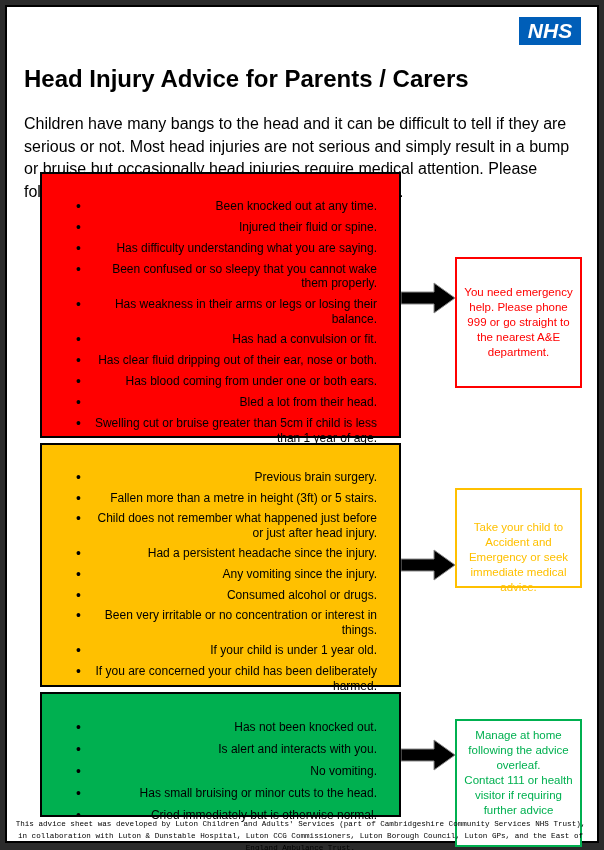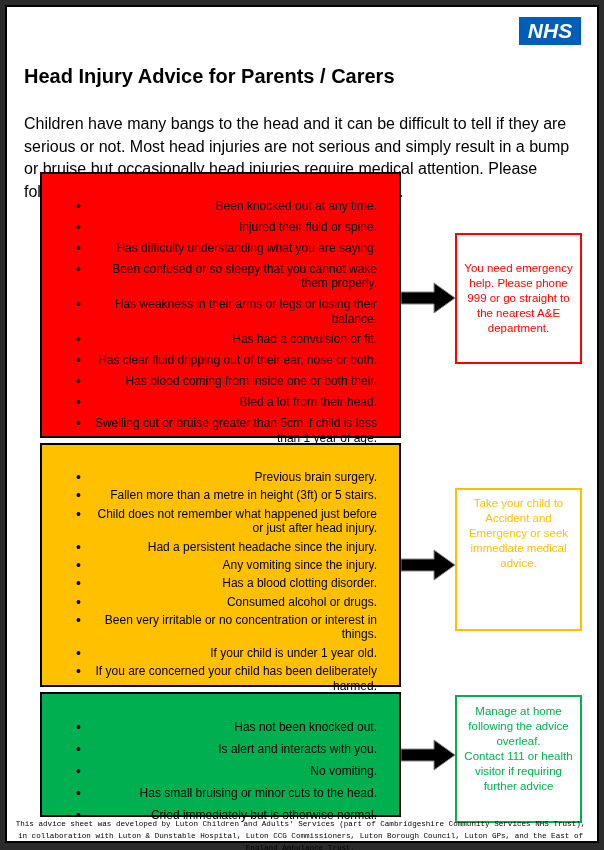--- a/index.html
+++ b/index.html
@@ -25,21 +25,21 @@
     color: #ffffff;
     display: flex; align-items: center; justify-content: center;
     font-weight: bold; font-style: italic;
     font-size: 21px;
     letter-spacing: 0px;
   }
   
   .title {
     position: absolute;
     left: 17px; top: 58px;
-    font-size: 20px; font-weight: bold; color: #000000;
+    font-size: 24px; font-weight: bold; color: #000000;
     margin: 0;
   }
   .intro {
     position: absolute;
     left: 17px; top: 106px;
     width: 552px;
     font-size: 16px; color: #000000;
     line-height: 1.42;
     margin: 0;
   }
@@ -89,31 +89,32 @@
   .arrow svg { display: block; width: 100%; height: 100%; }
   
   .panel {
     position: absolute;
     left: 448px; width: 127px;
     box-sizing: border-box;
     background: #ffffff;
     text-align: center;
     font-size: 11.5px;
     line-height: 1.3;
+    margin-top: 24px;
   }
   .panel-red {
     top: 226px; height: 131px;
     border: 2px solid #FF0000; color: #FF0000;
     display: flex; align-items: center; justify-content: center;
     padding: 4px;
   }
   .panel-amber {
-    top: 481px; height: 143px;
+    top: 457px; height: 100px;
     border: 2px solid #FFC000; color: #FFC000;
-    padding: 6px 5px 4px 5px;
+    padding: 30px 5px 4px 5px;
   }
   .panel-green {
     top: 688px; height: 128px;
     border: 2px solid #00B050; color: #00B050;
     padding: 7px 4px 4px 4px;
   }
   
   .footer {
     position: absolute;
     left: 0; right: 3px; top: 812px;
@@ -139,34 +140,33 @@
 
   <div class="bullet-box red-box">
     <ul>
       <li>Been knocked out at any time.</li>
       <li>Injured their fluid or spine.</li>
       <li>Has difficulty understanding what you are saying.</li>
       <li>Been confused or so sleepy that you cannot wake them properly.</li>
       <li>Has weakness in their arms or legs or losing their balance.</li>
       <li>Has had a convulsion or fit.</li>
       <li>Has clear fluid dripping out of their ear, nose or both.</li>
-      <li>Has blood coming from inside one or both their.</li>
+      <li>Has blood coming from under one or both ears.</li>
       <li>Bled a lot from their head.</li>
       <li>Swelling cut or bruise greater than 5cm if child is less than 1 year of age.</li>
     </ul>
   </div>
 
   <div class="bullet-box amber-box">
     <ul>
       <li>Previous brain surgery.</li>
       <li>Fallen more than a metre in height (3ft) or 5 stairs.</li>
       <li>Child does not remember what happened just before or just after head injury.</li>
       <li>Had a persistent headache since the injury.</li>
       <li>Any vomiting since the injury.</li>
-      <li>Has a blood clotting disorder.</li>
       <li>Consumed alcohol or drugs.</li>
       <li>Been very irritable or no concentration or interest in things.</li>
       <li>If your child is under 1 year old.</li>
       <li>If you are concerned your child has been deliberately harmed.</li>
     </ul>
   </div>
 
   <div class="bullet-box green-box">
     <ul>
       <li>Has not been knocked out.</li>

